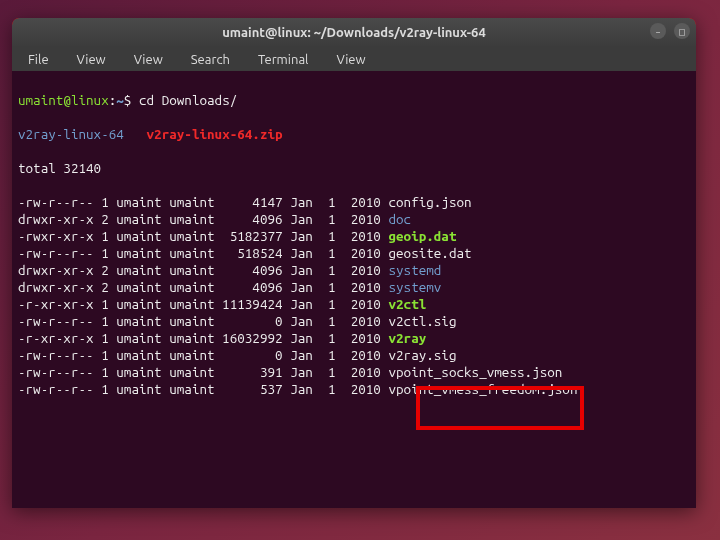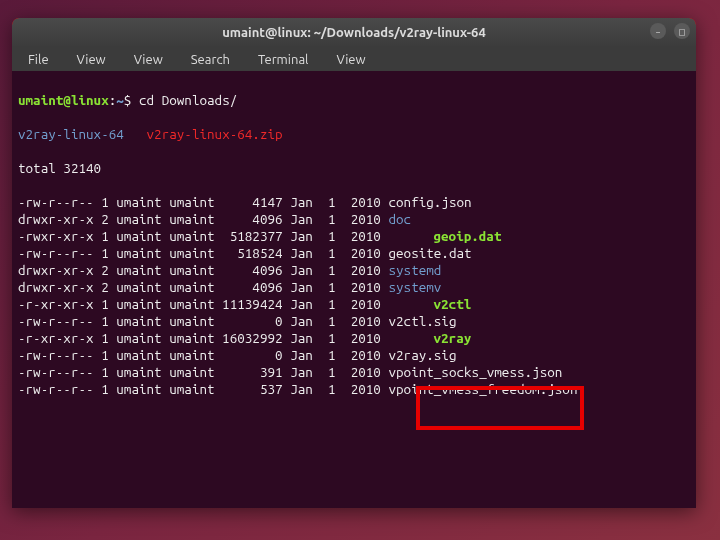--- a/index.html
+++ b/index.html
@@ -56,26 +56,26 @@
     background: #2d0922;
     padding: 4px 6px;
     font-size: 13.5px;
     line-height: 17px;
     color: #eeeeee;
     white-space: pre;
     font-family: "Ubuntu Mono","DejaVu Sans Mono",monospace;
     position: relative;
   }
   .line { white-space: pre; }
-  .user { color: #8ae234; font-weight: bold; }
+  .user { color: #8ae234; font-weight: normal; }
   .path { color: #729fcf; font-weight: bold; }
   .white { color: #eeeeee; }
   .dir { color: #729fcf; font-weight: normal; }
-  .exec { color: #8ae234; font-weight: bold; margin-left: 45px; }
-  .red { color: #ef2929; font-weight: normal; margin-top: 20px; }
+  .exec { color: #8ae234; font-weight: bold; }
+  .red { color: #ef2929; font-weight: bold; margin-top: 20px; }
   .cursor {
     display: inline-block;
     width: 8px; height: 15px;
     background: #eeeeee;
     vertical-align: text-bottom;
   }
   .highlight-box {
     position: absolute;
     border: 4px solid #e60000;
     left: 404px; top: 315px;

